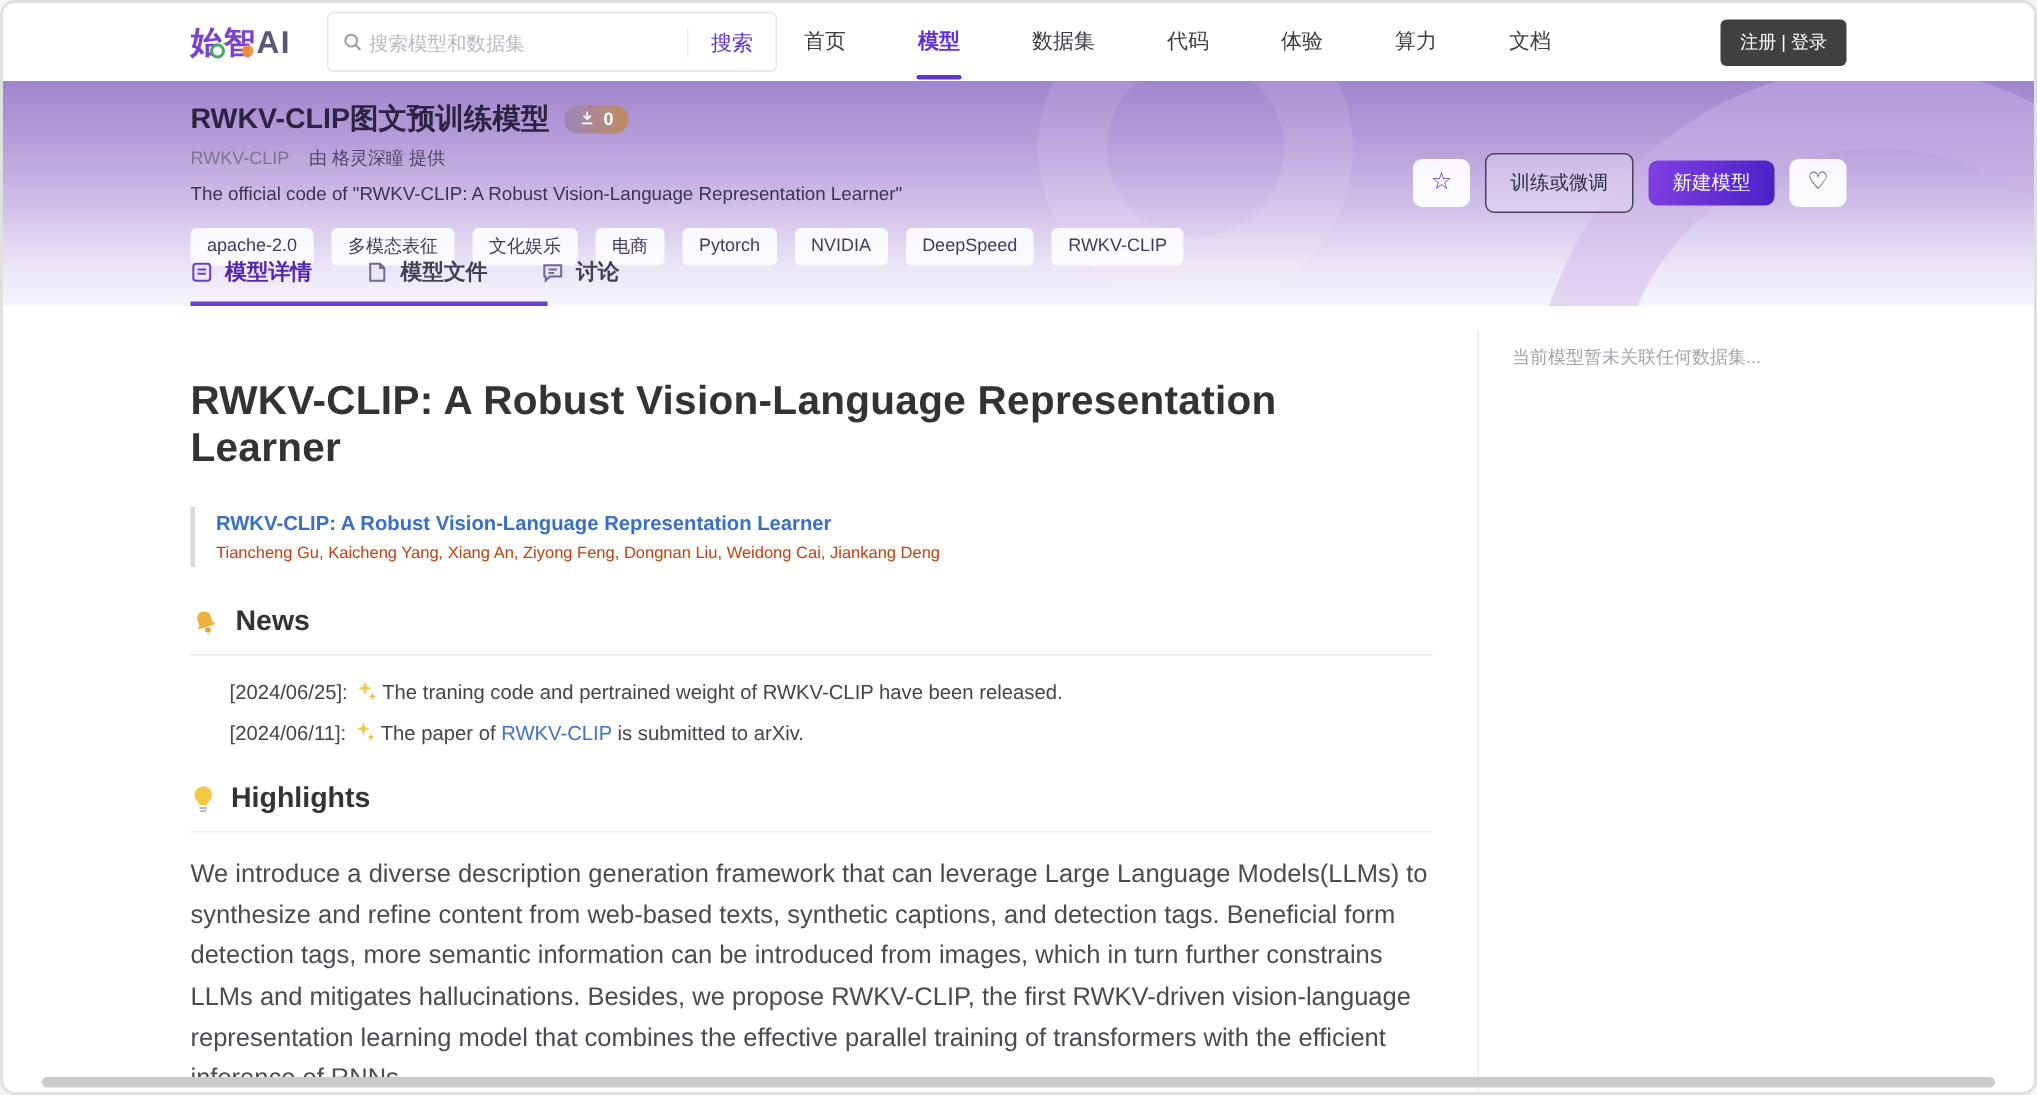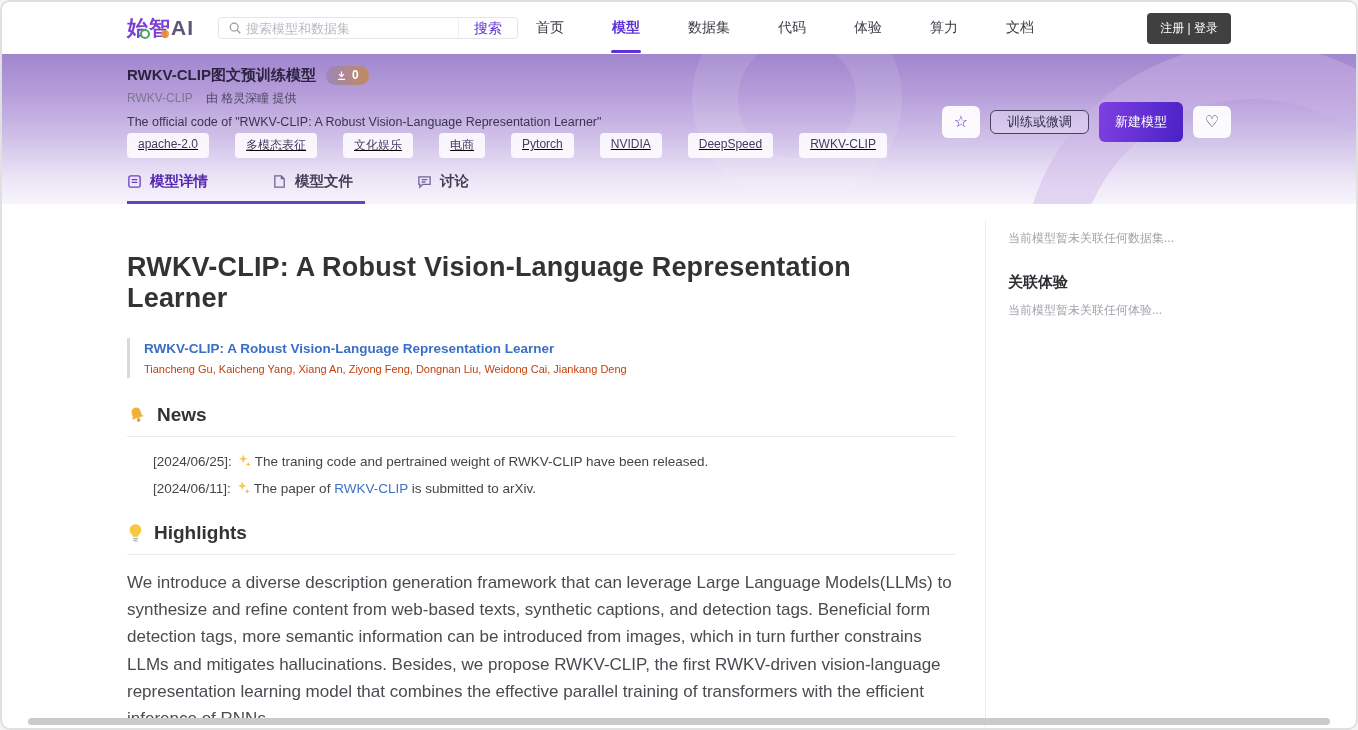--- a/index.html
+++ b/index.html
@@ -11,21 +11,21 @@
   
   .navbar { height:52px; background:#fff; display:flex; align-items:center; }
   .nav-inner { width:1104px; margin:0 auto; display:flex; align-items:center; height:100%; }
   .logo { position:relative; font-size:21px; font-weight:bold; letter-spacing:1px; cursor:pointer; white-space:nowrap; }
   .logo-brand { color:#7b3fd1;text-align:right; }
   .logo-suffix { color:#5f5578; }
   .logo::before { content:""; position:absolute; left:13px; bottom:3px; width:6px; height:6px;
                   border:2px solid #43a862; border-radius:50%; background:#fff; }
   .logo::after  { content:""; position:absolute; left:34px; bottom:4px; width:8px; height:8px;
                   background:#ef8f2f; border-radius:50%; opacity:.9; }
-  .searchbox { margin-left:24px; width:300px; height:22px; border:1px solid #e4e4ea; border-radius:4px;
+  .searchbox { margin-left:24px; width:300px; height:40px; border:1px solid #e4e4ea; border-radius:4px;
                display:flex; align-items:center; background:#fff; }
   .search-icon { display:flex; padding:0 4px 0 9px; }
   .searchbox input { border:none; outline:none; flex:1; min-width:0; font-size:13px; color:#333;
                      font-family:"Liberation Sans", sans-serif; }
   .searchbox input::placeholder { color:#b9b9c4; }
   .search-btn { border:none; background:none; border-left:1px solid #efeff3; color:#6032d6; font-size:14px;
                 padding:0 15px; height:20px; line-height:20px; cursor:pointer; font-family:inherit; }
   .nav-links { display:flex; gap:48px; margin-left:18px; font-size:14px; color:#3c3c46; }
   .nav-link { position:relative; cursor:pointer; text-decoration:none; color:inherit; white-space:nowrap; }
   .nav-link.active { color:#6032d6; font-weight:bold; }
@@ -36,42 +36,42 @@
 
   
   .banner { position:relative; height:150px; overflow:hidden;
             background:linear-gradient(180deg,#a086cd 0%,#b59cd9 25%,#cfbfe8 55%,#ebe4f6 82%,#f7f4fc 100%); }
   .deco1 { position:absolute; left:690px; top:-60px; width:210px; height:210px; border-radius:50%;
            border:46px solid rgba(255,255,255,0.10); }
   .deco2 { position:absolute; left:1020px; top:-10px; width:460px; height:460px; border-radius:50%;
            border:55px solid rgba(205,180,230,0.45); }
   .banner-inner { position:relative; width:1104px; margin:0 auto; padding-top:12px; z-index:2; }
   .title-row { display:flex; align-items:center; gap:10px; }
-  .model-title { font-size:15px; font-weight:bold; color:#2b2340; }
+  .model-title { font-size:19px; font-weight:bold; color:#2b2340; }
   .dl-badge { display:inline-flex; align-items:center; gap:5px; color:#fff; font-size:12px; font-weight:bold;
               padding:2px 10px 3px; border-radius:10px;
               background:linear-gradient(90deg,#9d86bb,#c08a5e); }
   .owner-row { margin-top:5px; font-size:12px; }
   .repo-name { color:#7d7690; cursor:pointer; }
   .provider { color:#4e4763; margin-left:10px; }
   .model-desc { margin-top:8px; font-size:12.5px; color:#3b3450; }
-  .tag-row { display:flex; gap:26px; margin-top:4px;text-decoration:underline; }
+  .tag-row { display:flex; gap:12px; margin-top:16px; }
   .tag { background:rgba(255,255,255,0.85); color:#44395f; font-size:12px; padding:4px 11px;
          border-radius:4px; cursor:pointer; white-space:nowrap; }
   .banner-actions { position:absolute; right:0; top:48px; display:flex; gap:10px; align-items:center; }
   .icon-btn { width:38px; height:32px; background:rgba(255,255,255,0.93); border:none; border-radius:6px;
               font-size:16px; line-height:1; color:#5b2fb8; cursor:pointer; }
   .icon-btn.heart { color:#3a3444; }
-  .train-btn { height:24px; padding:0 16px; background:rgba(255,255,255,0.25); border:1px solid #4a4062;
+  .train-btn { height:40px; padding:0 16px; background:rgba(255,255,255,0.25); border:1px solid #4a4062;
                border-radius:6px; font-size:13px; color:#332b4a; cursor:pointer; font-family:Liberation Sans, sans-serif; }
-  .create-btn { height:40px; padding:4px 16px; border:none; border-radius:6px; font-size:13px; color:#fff;
+  .create-btn { height:30px; padding:4px 16px; border:none; border-radius:6px; font-size:13px; color:#fff;
                 cursor:pointer; background:linear-gradient(100deg,#7f40e2,#4a21c6); font-family:inherit;text-align:right; }
 
   .tabs { position:absolute; bottom:0; left:50%; transform:translateX(-50%); width:1104px;
-          display:flex; gap:64px; z-index:3; }
+          display:flex; gap:36px; z-index:3; }
   .tab { display:flex; align-items:center; gap:8px; font-size:14.5px; font-weight:bold; color:#453e57;
          padding-bottom:13px; cursor:pointer; position:relative; }
   .tab.active { color:#5527ae; }
   .tab-underline { position:absolute; bottom:0; left:0; width:238px; height:3px; background:#6a3ec8; }
 
   
   .content { display:flex; width:1104px; margin:0 auto; padding-top:16px; }
   .main-col { width:858px; padding-right:30px; }
   .page-title { font-size:27px; font-weight:bold; color:#333; margin-top:32px; letter-spacing:.2px; }
   blockquote.paper { margin-top:24px; padding:3px 0 3px 14px; border-left:3px solid #d9d9e0; }
@@ -267,21 +267,17 @@
         </span>
         <span>In-Progress</span>
       </div>
 
     </main>
 
     <aside class="sidebar">
       <div class="side-section">
         <p class="side-empty">当前模型暂未关联任何数据集...</p>
       </div>
-      <div class="side-section">
-        <div class="side-title">关联体验</div>
-        <p class="side-empty">当前模型暂未关联任何体验...</p>
-      </div>
     </aside>
   </div>
 
   <div class="hscrollbar"></div>
 </div>
 
 </body></html>

